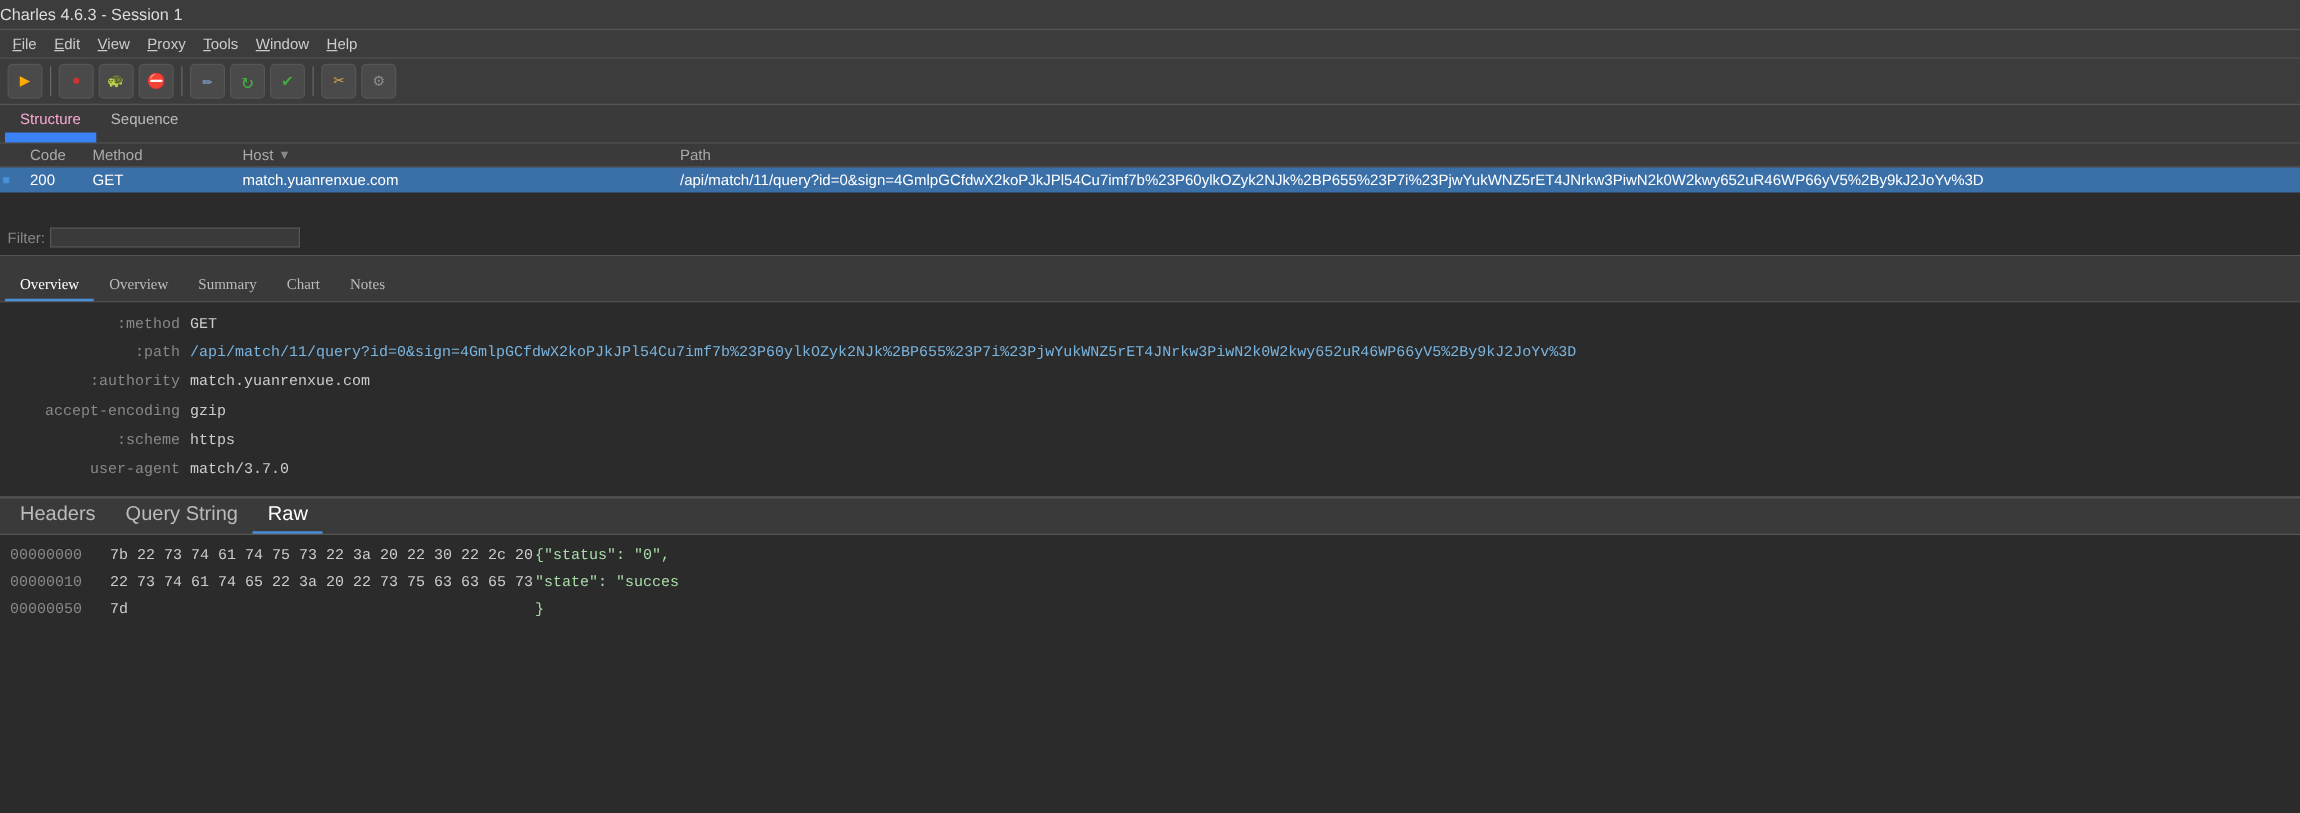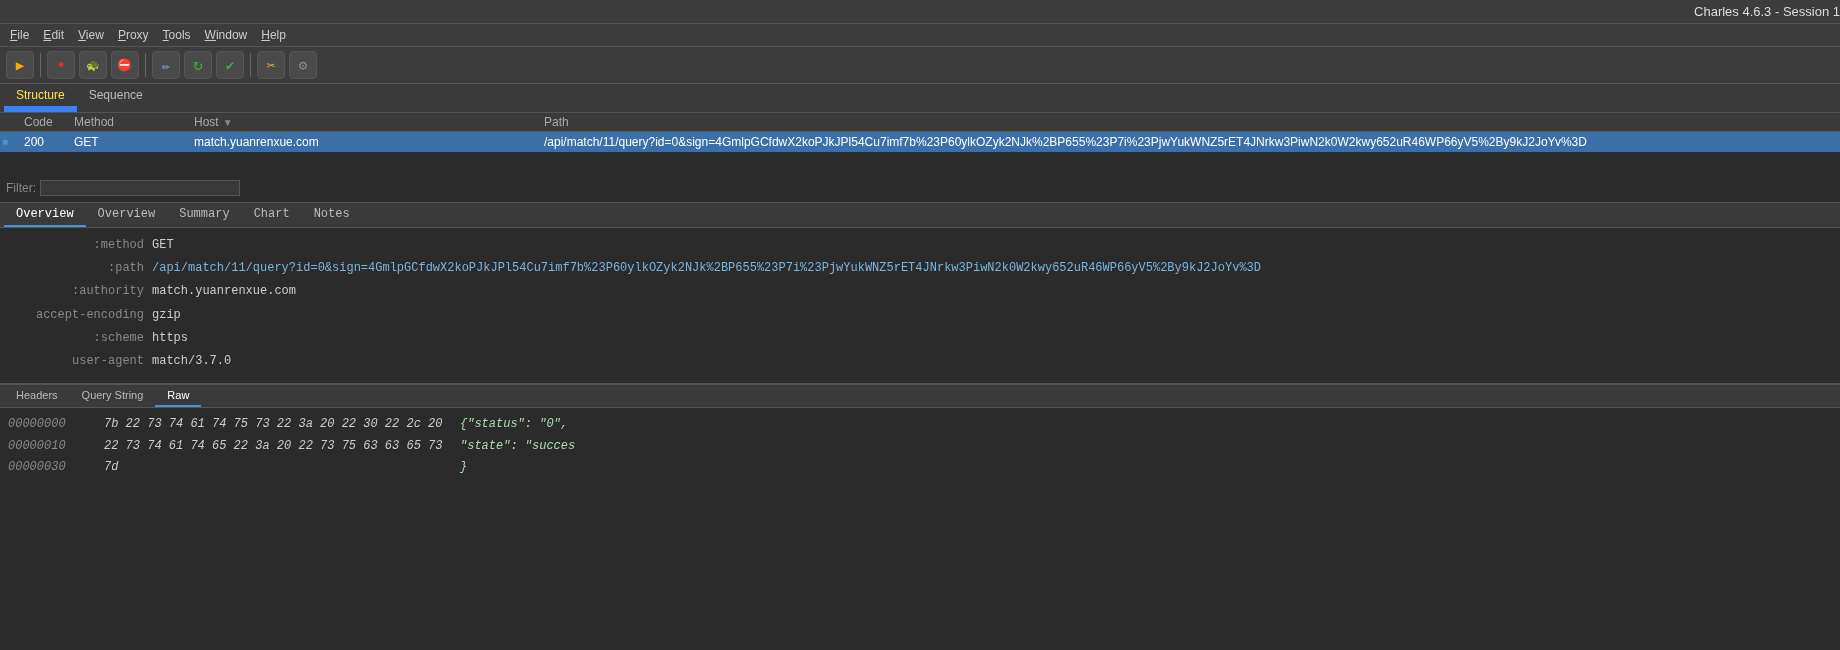--- a/index.html
+++ b/index.html
@@ -9,21 +9,21 @@
       font-family: 'Courier New', monospace;
       font-size: 12px;
       width: 1840px;
       height: 650px;
       overflow: hidden;
     }
 
     
     #title-bar {
       background: #3c3c3c;
-      text-align: right;
+      text-align: left;
       padding: 4px 0;
       color: #ddd;
       font-family: Arial, sans-serif;
       font-size: 13px;
       border-bottom: 1px solid #555;
     }
 
     
     #menu-bar {
       background: #3c3c3c;
@@ -88,22 +88,22 @@
     }
     .view-tab {
       padding: 4px 12px;
       font-family: Arial, sans-serif;
       font-size: 12px;
       color: #bbb;
       cursor: pointer;
       border-bottom: 2px solid transparent;
     }
     .view-tab.active {
-      color: #fde047;
-      border-bottom: 6px solid #3b82f6;
+      color: #f9a8d4;
+      border-bottom: 8px solid #3b82f6;
     }
     #table-header {
       display: flex;
       background: #3a3a3a;
       border-bottom: 1px solid #555;
       padding: 2px 0;
     }
     .col-icon { width: 20px; min-width: 20px; padding: 0 2px; }
     .col-code { width: 50px; min-width: 50px; padding: 0 4px; font-family: Arial, sans-serif; font-size: 12px; color: #aaa; }
     .col-method { width: 120px; min-width: 120px; padding: 0 4px; font-family: Arial, sans-serif; font-size: 12px; color: #aaa; }
@@ -136,25 +136,26 @@
 
     
     #detail-tabs {
       background: #3a3a3a;
       display: flex;
       border-bottom: 1px solid #555;
       padding: 0 4px;
     }
     .detail-tab {
       padding: 4px 12px;
-      font-family: Liberation Mono, monospace;
+      font-family: Liberation Serif, serif;
       font-size: 12px;
       color: #bbb;
       cursor: pointer;
       border-bottom: 2px solid transparent;
+      margin-top: 11px;
     }
     .detail-tab.active {
       color: #fff;
       border-bottom: 2px solid #4a90d9;
     }
 
     
     #detail-content {
       background: #2b2b2b;
       padding: 8px 12px;
@@ -184,43 +185,41 @@
     .detail-value.url { color: #7ab5e0; }
     #bottom-tabs {
       background: #3a3a3a;
       display: flex;
       border-bottom: 1px solid #555;
       padding: 0 4px;
     }
     .bottom-tab {
       padding: 4px 12px;
       font-family: Arial, sans-serif;
-      font-size: 11px;
+      font-size: 16px;
       color: #bbb;
       cursor: pointer;
       border-bottom: 2px solid transparent;
     }
     .bottom-tab.active {
       color: #fff;
       border-bottom: 2px solid #4a90d9;
     }
 
     
     #hex-content {
       background: #2b2b2b;
       padding: 6px 8px;
       font-family: 'Courier New', monospace;
       font-size: 12px;
       color: #ccc;
     }
     .hex-row {
       display: flex;
-      gap: 16px;
       line-height: 1.8;
-      font-style: italic;
     }
     .hex-addr { color: #888; min-width: 80px; }
     .hex-bytes { color: #ccc; min-width: 340px; }
     .hex-ascii { color: #aaddaa; }
     #request-area {
       height: 60px;
     }
     #bottom-panel {
       display: flex;
       flex-direction: column;
@@ -359,18 +358,18 @@
       <span class="hex-addr">00000000</span>
       <span class="hex-bytes">7b 22 73 74 61 74 75 73 22 3a 20 22 30 22 2c 20</span>
       <span class="hex-ascii">{"status": "0",</span>
     </div>
     <div class="hex-row">
       <span class="hex-addr">00000010</span>
       <span class="hex-bytes">22 73 74 61 74 65 22 3a 20 22 73 75 63 63 65 73</span>
       <span class="hex-ascii">"state": "succes</span>
     </div>
     <div class="hex-row">
-      <span class="hex-addr">00000030</span>
+      <span class="hex-addr">00000050</span>
       <span class="hex-bytes">7d</span>
       <span class="hex-ascii">}</span>
     </div>
   </div>
 </div>
 
 </body></html>

